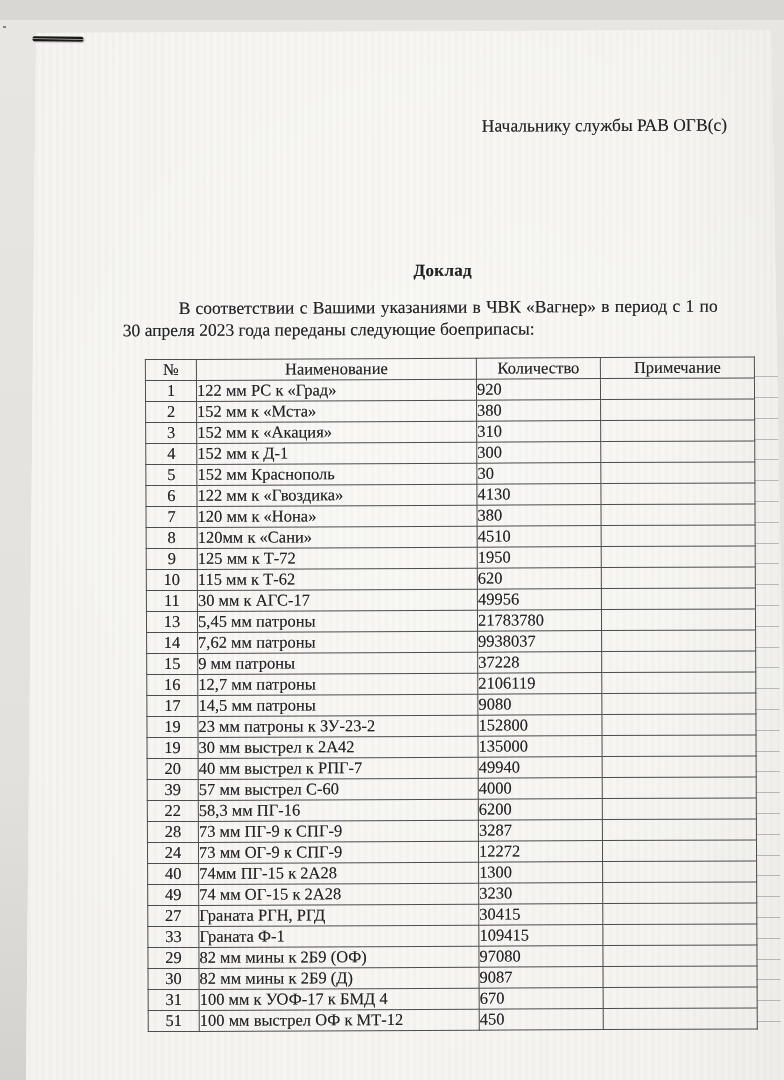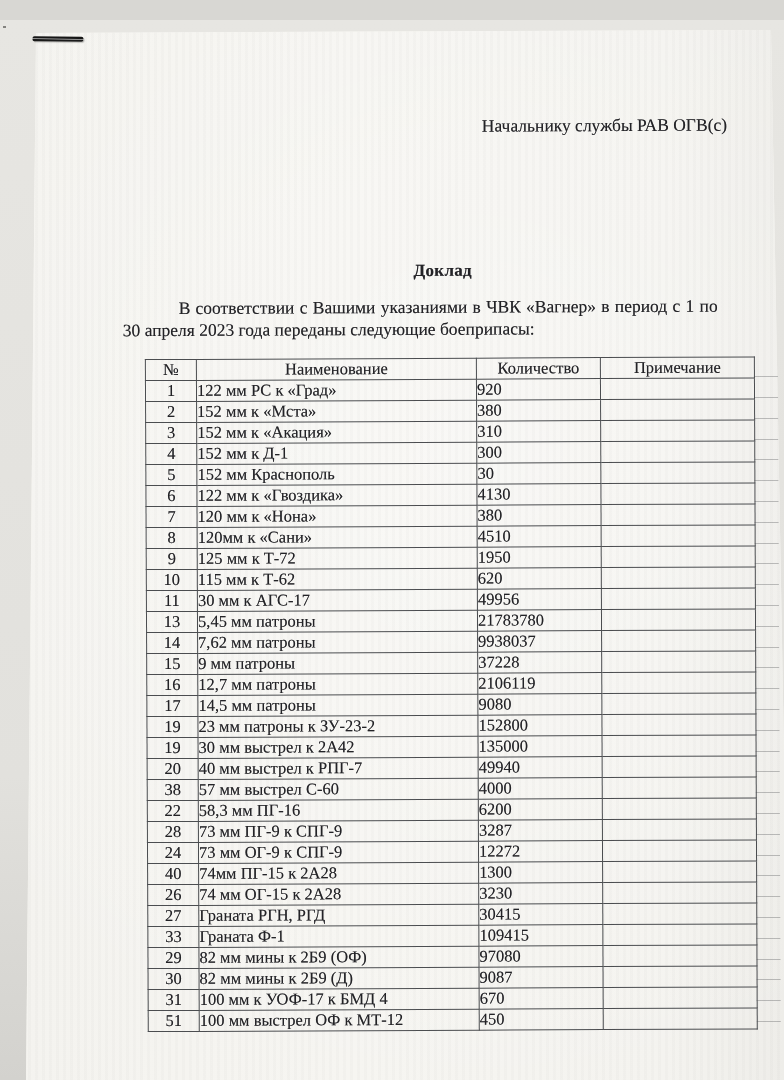--- a/index.html
+++ b/index.html
@@ -234,21 +234,21 @@
             <td class="col-qty">135000</td>
             <td class="col-note"></td>
           </tr>
           <tr>
             <td class="col-num">20</td>
             <td class="col-name">40 мм выстрел к РПГ-7</td>
             <td class="col-qty">49940</td>
             <td class="col-note"></td>
           </tr>
           <tr>
-            <td class="col-num">38</td>
+            <td class="col-num">39</td>
             <td class="col-name">57 мм выстрел С-60</td>
             <td class="col-qty">4000</td>
             <td class="col-note"></td>
           </tr>
           <tr>
             <td class="col-num">22</td>
             <td class="col-name">58,3 мм ПГ-16</td>
             <td class="col-qty">6200</td>
             <td class="col-note"></td>
           </tr>
@@ -264,21 +264,21 @@
             <td class="col-qty">12272</td>
             <td class="col-note"></td>
           </tr>
           <tr>
             <td class="col-num">40</td>
             <td class="col-name">74мм ПГ-15 к 2А28</td>
             <td class="col-qty">1300</td>
             <td class="col-note"></td>
           </tr>
           <tr>
-            <td class="col-num">26</td>
+            <td class="col-num">49</td>
             <td class="col-name">74 мм ОГ-15 к 2А28</td>
             <td class="col-qty">3230</td>
             <td class="col-note"></td>
           </tr>
           <tr>
             <td class="col-num">27</td>
             <td class="col-name">Граната РГН, РГД</td>
             <td class="col-qty">30415</td>
             <td class="col-note"></td>
           </tr>

